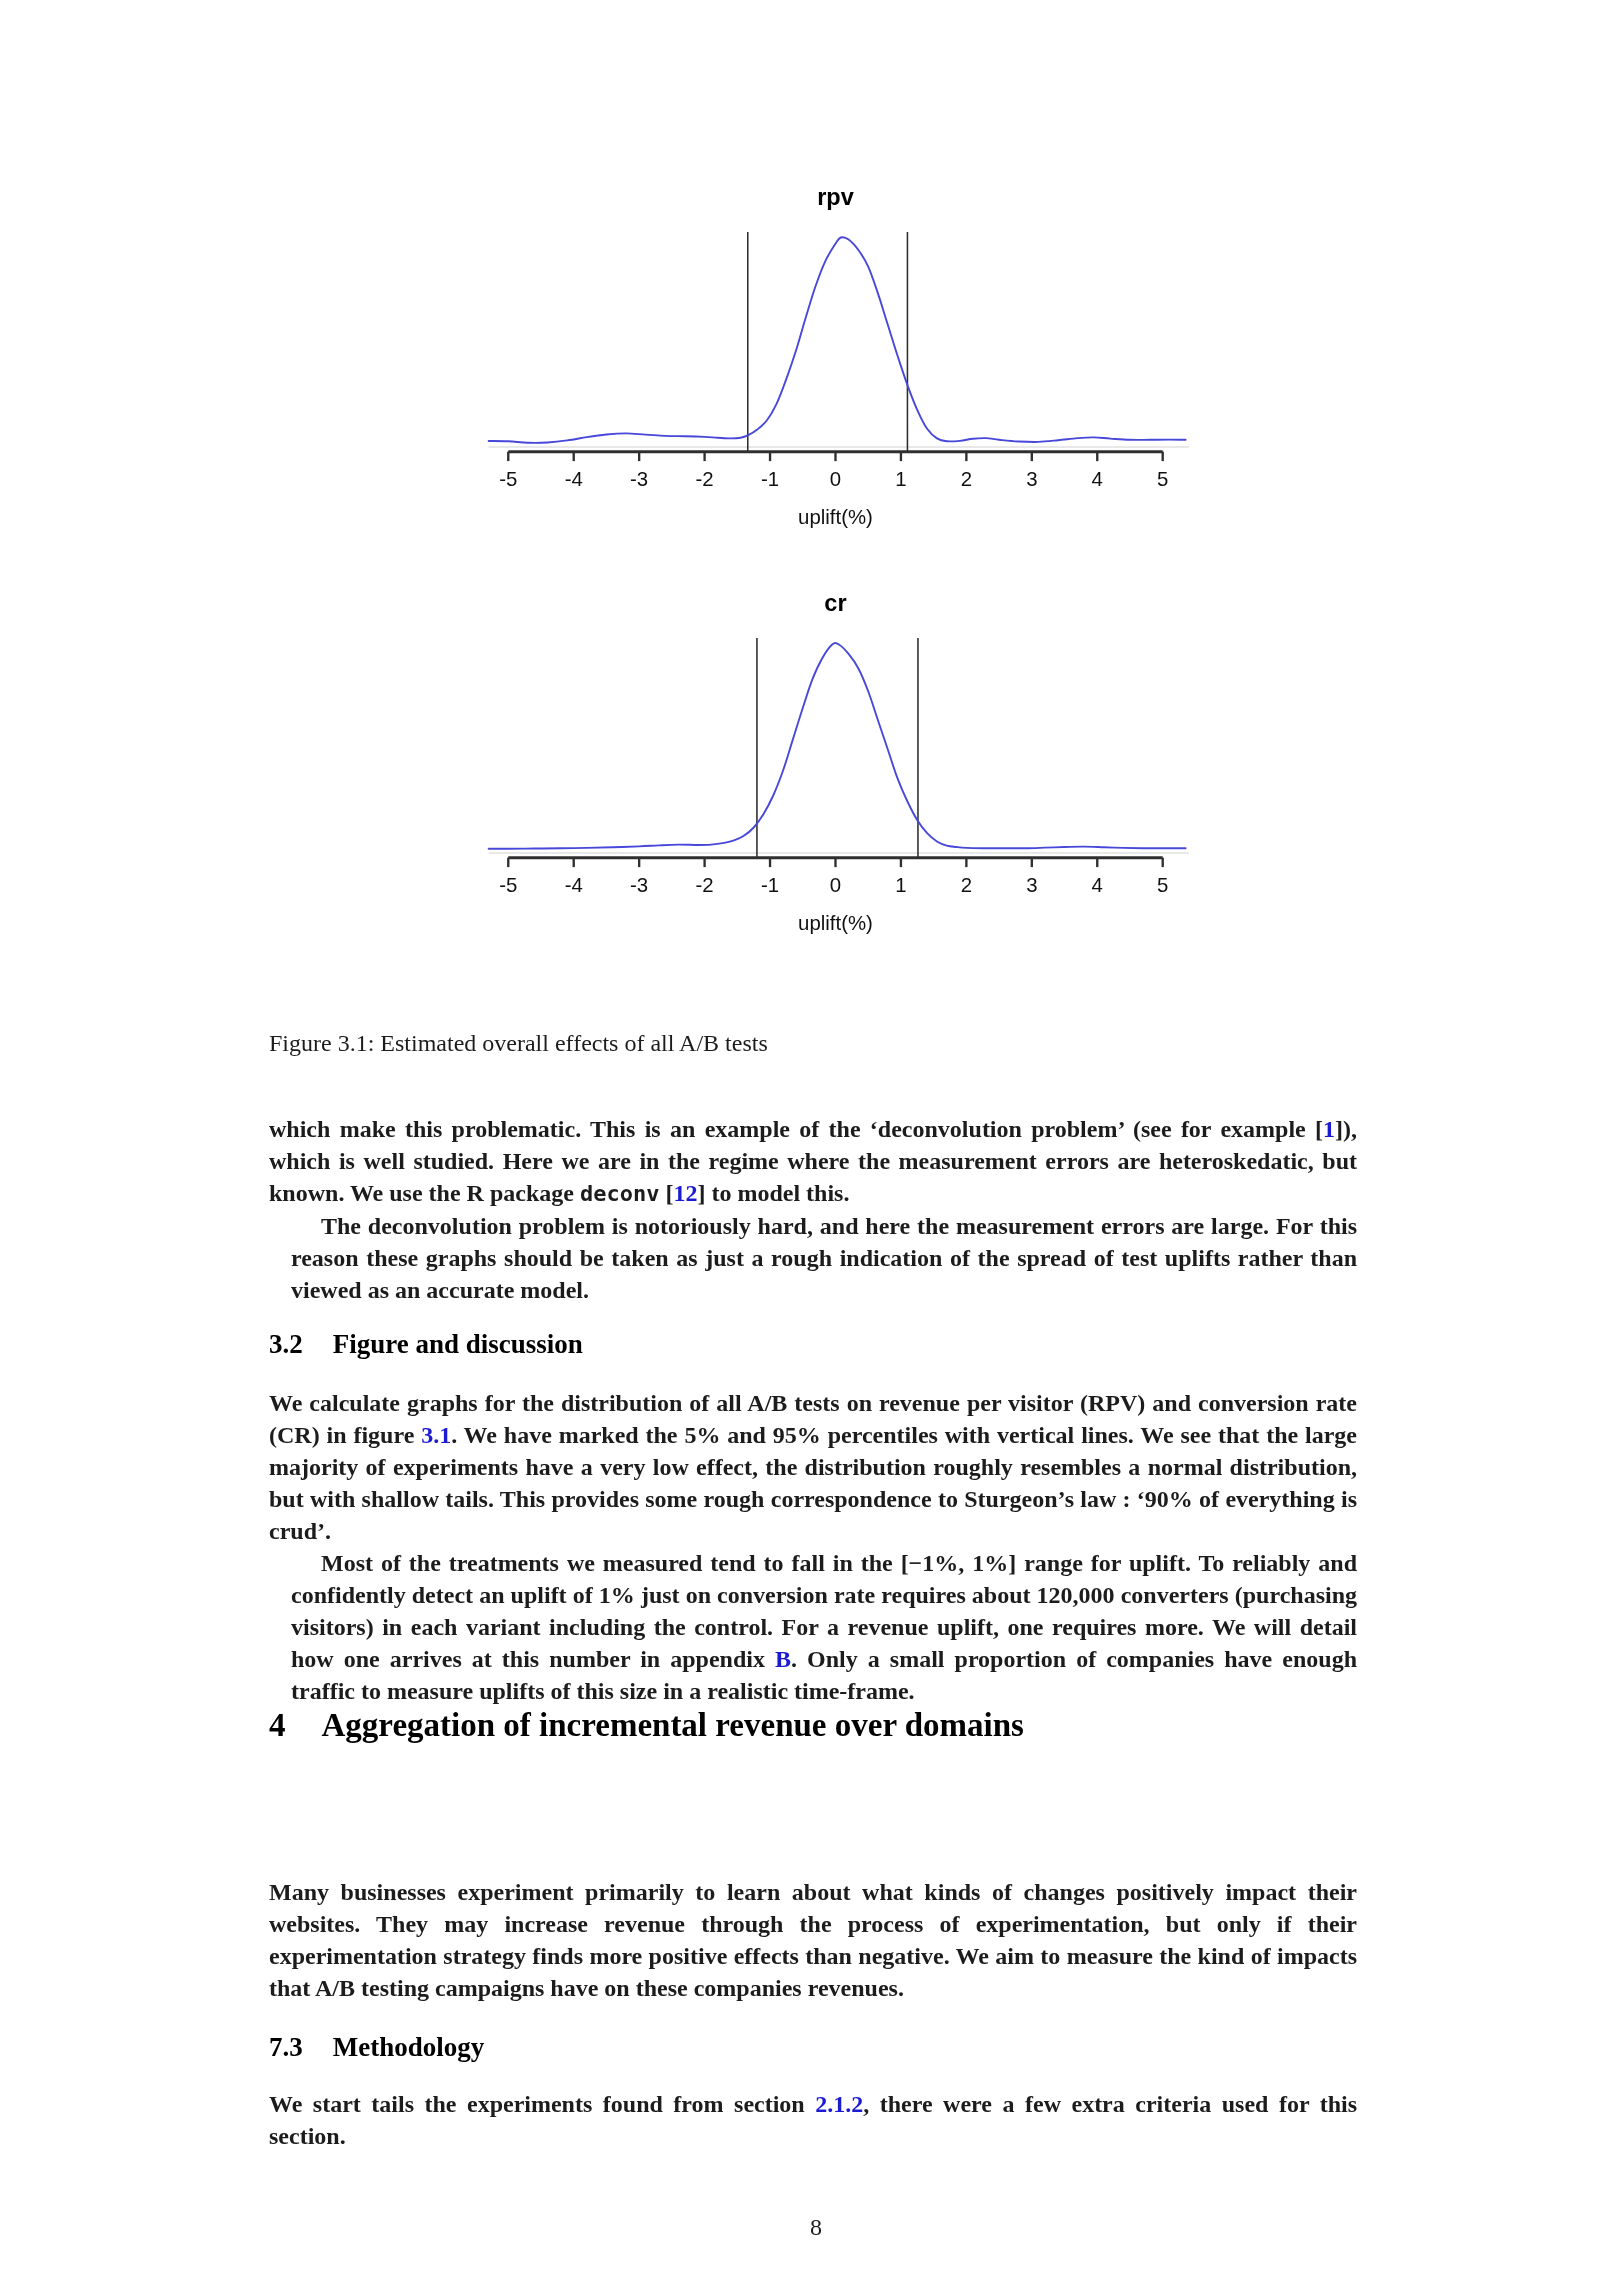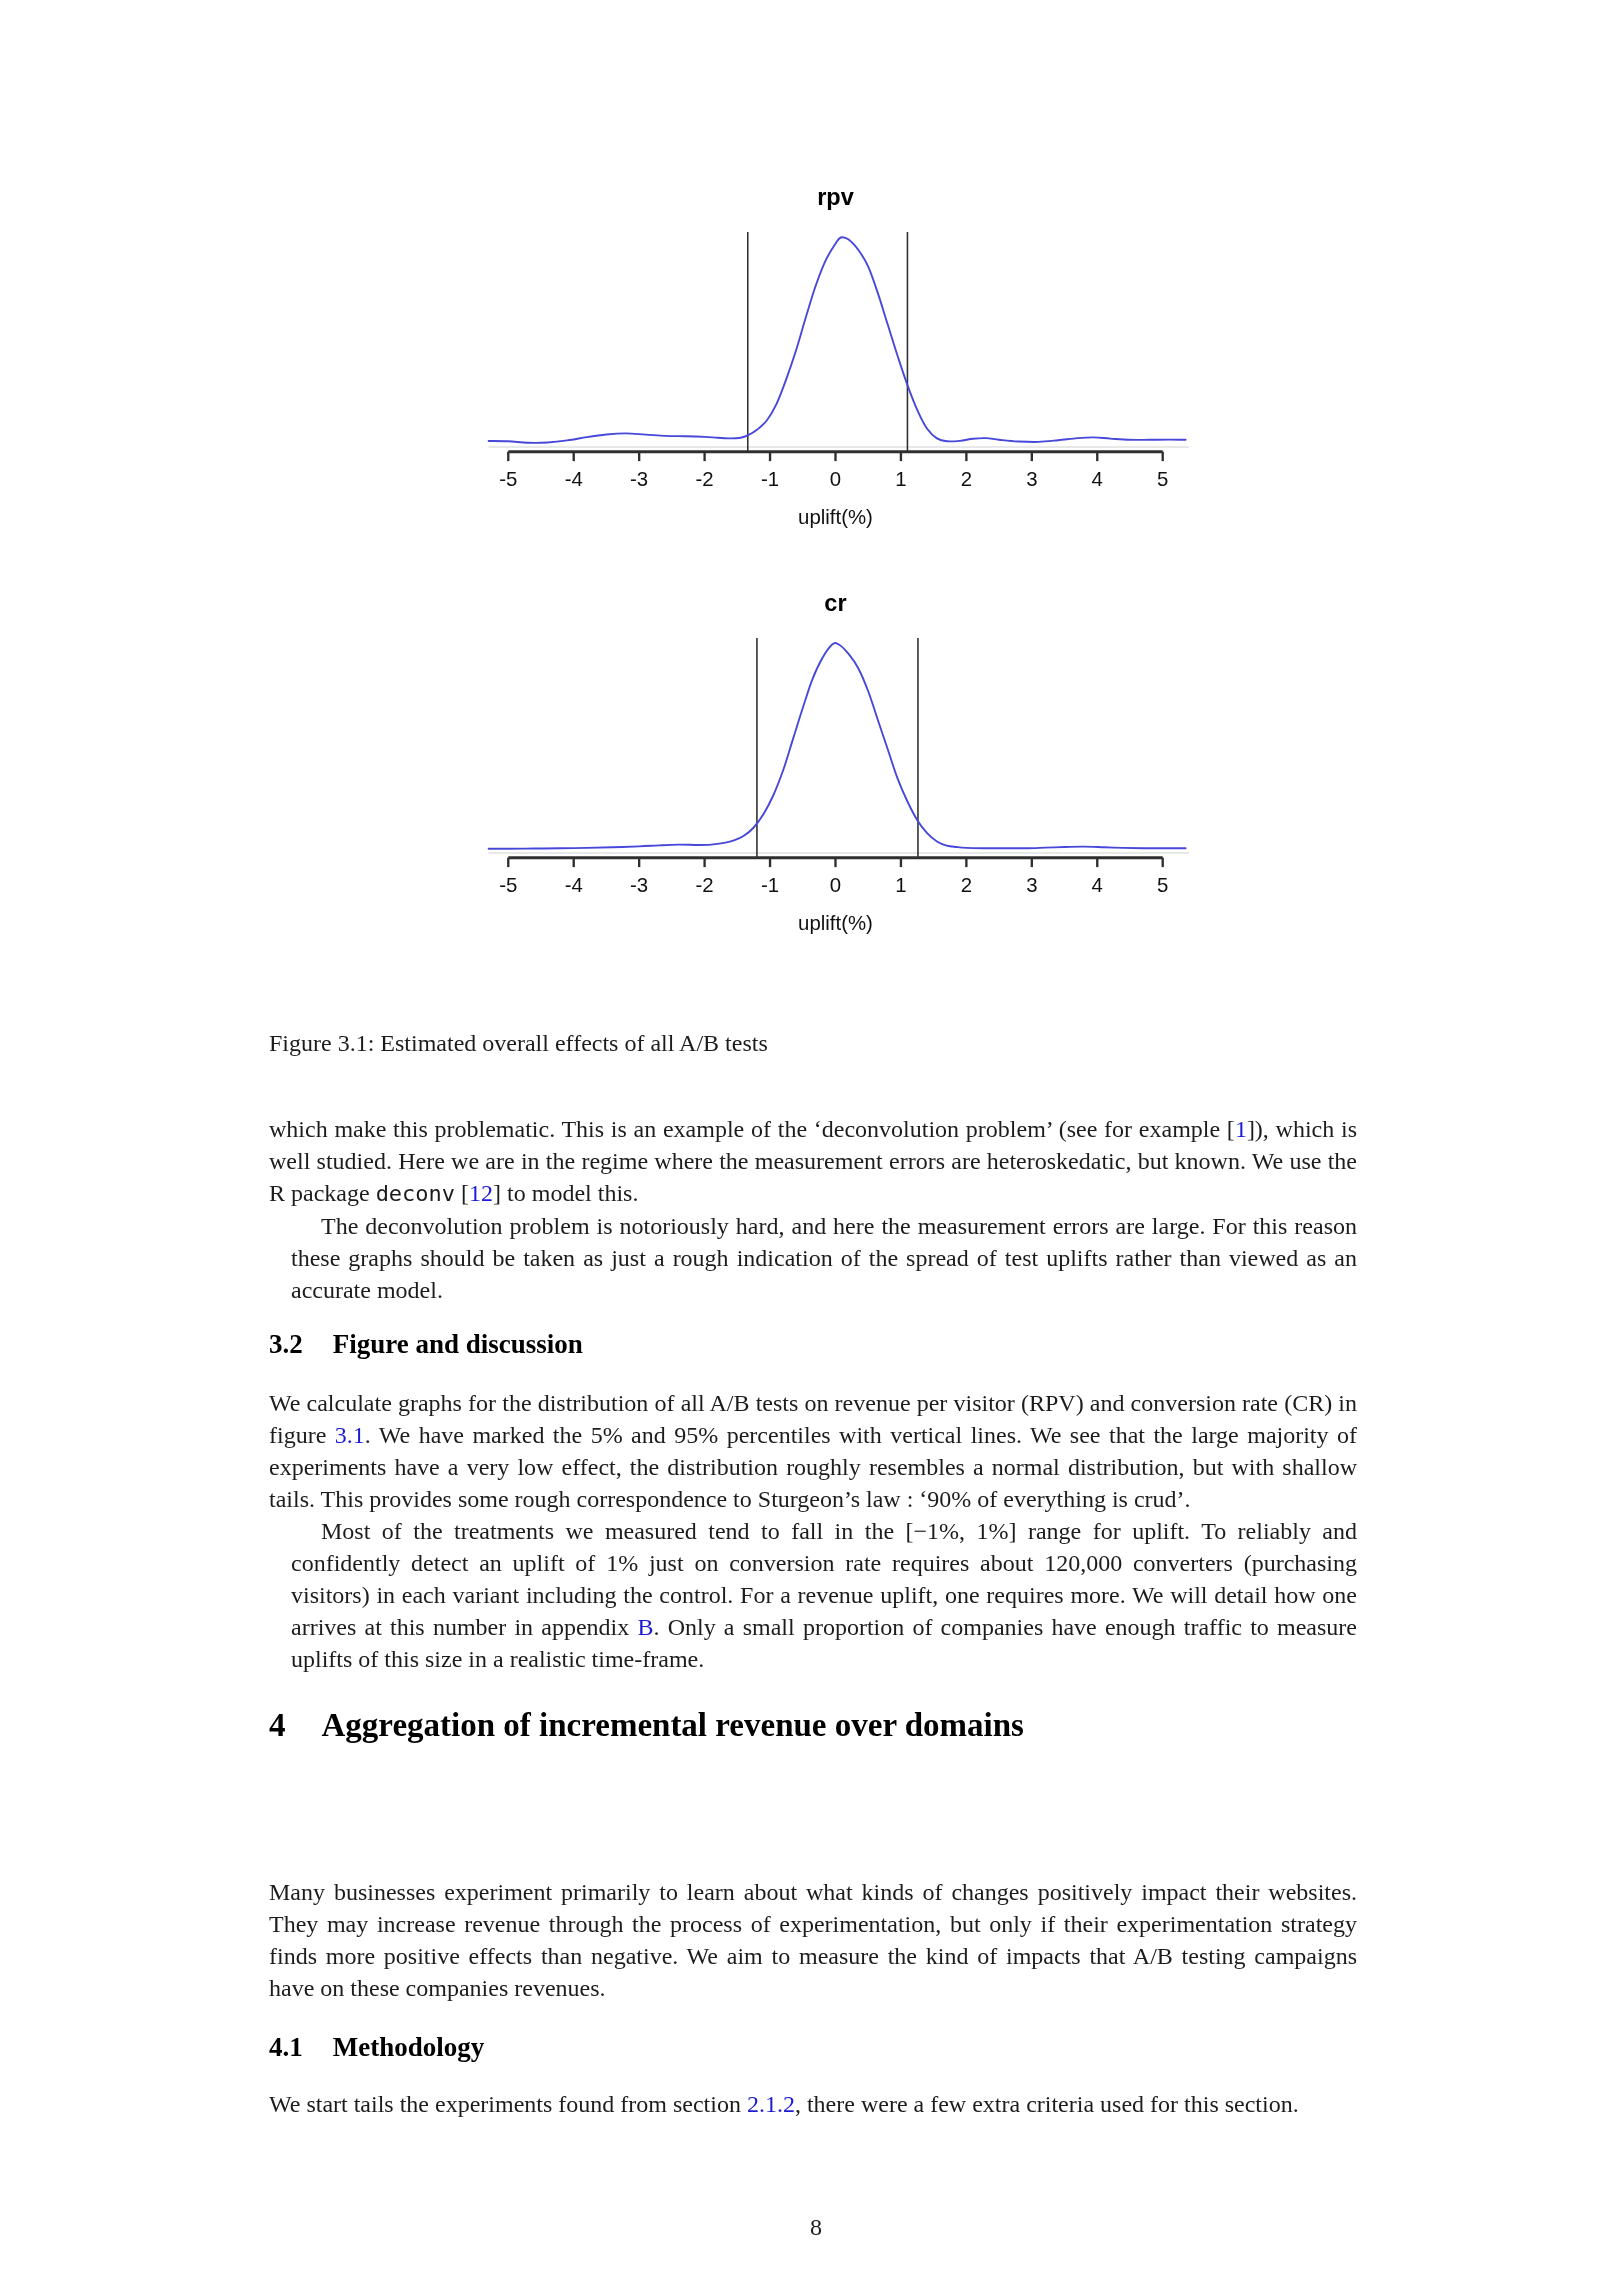--- a/index.html
+++ b/index.html
@@ -28,20 +28,21 @@
     font-size: 24px;
     color: #1c1c1c;
   }
   .flow {
     position: absolute;
     left: 269px;
     width: 1088px;
     font-size: 24px;
     line-height: 32px;
     text-align: justify;
+    font-weight: bold;
   }
   .flow p { margin: 0; }
   .flow p.indent { text-indent: 30px; margin-left: 22px; }
   .sec {
     position: absolute;
     left: 269px;
     width: 1088px;
     margin: 0;
     font-weight: bold;
     color: #000000;
@@ -153,21 +154,21 @@
     <p><span>We calculate graphs for the distribution of all A/B tests on revenue per visitor (RPV) and conversion rate (CR) in figure </span><span class="ref-link">3.1</span><span>.  We have marked the 5% and 95% percentiles with vertical lines.  We see that the large majority of experiments have a very low effect, the distribution roughly resembles a normal distribution, but with shallow tails.  This provides some rough correspondence to Sturgeon’s law : ‘90% of everything is crud’.</span></p>
     <p class="indent"><span>Most of the treatments we measured tend to fall in the [−1%, 1%] range for uplift.  To reliably and confidently detect an uplift of 1% just on conversion rate requires about 120,000 converters (purchasing visitors) in each variant including the control.  For a revenue uplift, one requires more.  We will detail how one arrives at this number in appendix </span><span class="ref-link">B</span><span>.  Only a small proportion of companies have enough traffic to measure uplifts of this size in a realistic time-frame.</span></p>
   </div>
 
   <h1 class="sec h-main" style="top:1707px"><span class="num">4</span><span>Aggregation of incremental revenue over domains</span></h1>
 
   <div class="flow" style="top:1876px">
     <p><span>Many businesses experiment primarily to learn about what kinds of changes positively impact their websites.  They may increase revenue through the process of experimentation, but only if their experimentation strategy finds more positive effects than negative.  We aim to measure the kind of impacts that A/B testing campaigns have on these companies revenues.</span></p>
   </div>
 
-  <h2 class="sec h-sub" style="top:2032px"><span class="num">4.1</span><span>Methodology</span></h2>
+  <h2 class="sec h-sub" style="top:2032px"><span class="num">7.3</span><span>Methodology</span></h2>
 
   <div class="flow" style="top:2088px">
     <p><span>We start tails the experiments found from section </span><span class="ref-link">2.1.2</span><span>, there were a few extra criteria used for this section.</span></p>
   </div>
 
   <div class="pageno">8</div>
 
 </div>
 
 

